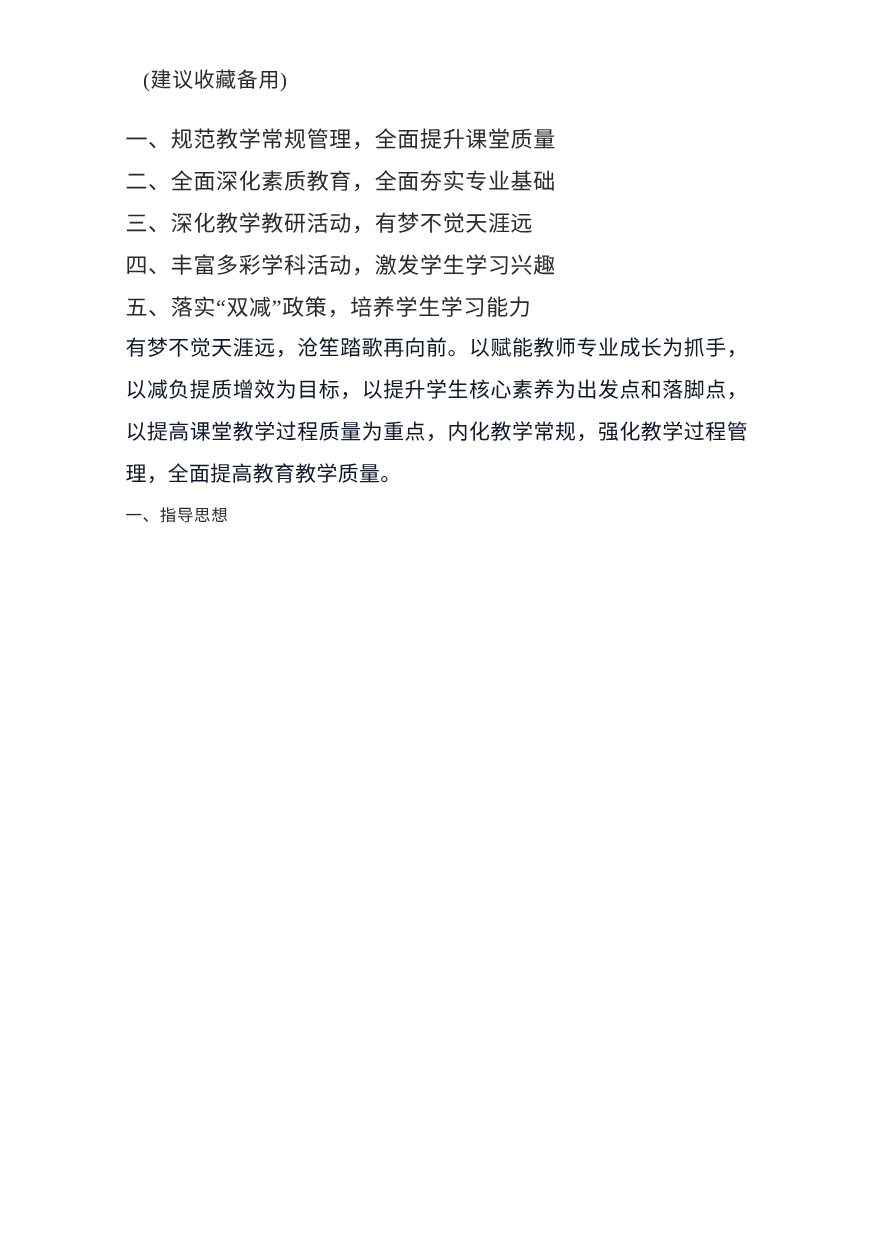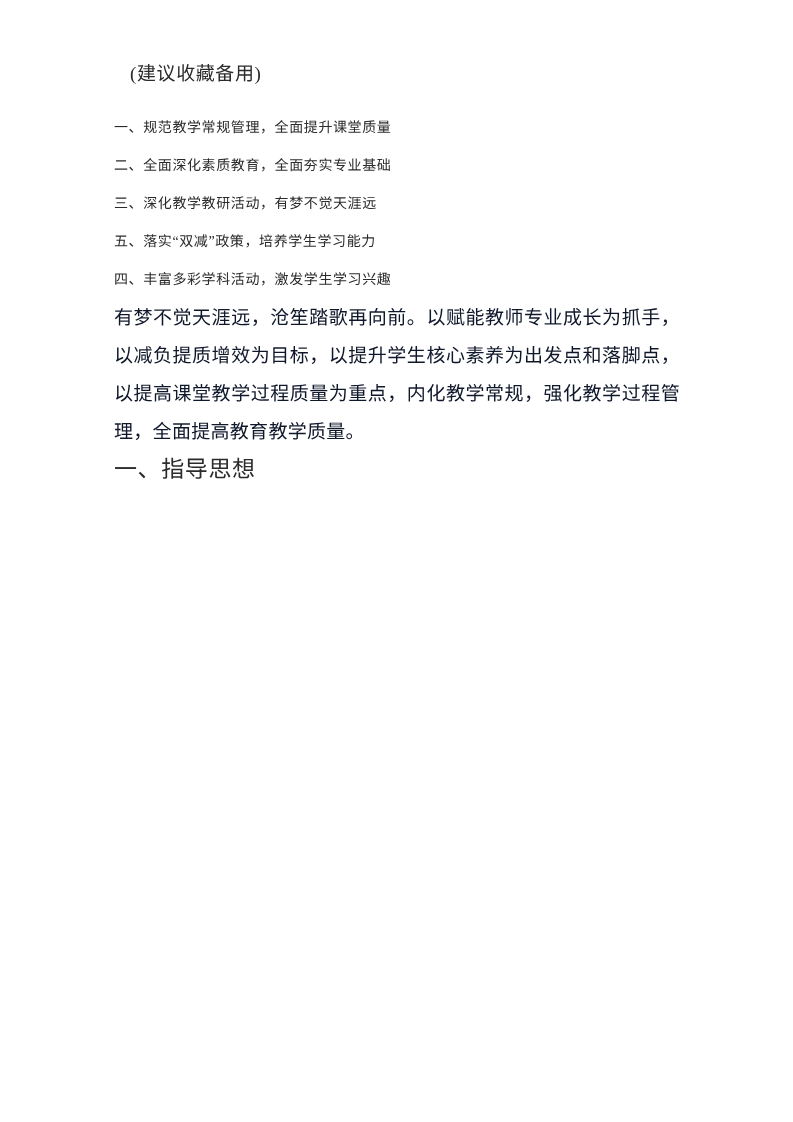--- a/index.html
+++ b/index.html
@@ -68,63 +68,63 @@
     letter-spacing: 0.6px;
     color: #2b2b2b;
   }
 
   .measure-list {
     margin: 0;
     padding: 0;
     list-style: none;
   }
   .measure-list li {
-    font-size: 14px;
+    font-size: 20px;
     line-height: 38px;
     letter-spacing: 0.6px;
     color: #2b2b2b;
     white-space: nowrap;
   }
 
   .body-para {
     margin: 0;
     font-size: 19px;
     line-height: 38px;
     letter-spacing: 0.3px;
     color: #0f172a;
     text-align: justify;
     text-justify: inter-character;
     word-break: break-all;
   }
 
   .section-heading {
     margin: 0;
-    font-size: 23px;
+    font-size: 15px;
     line-height: 38px;
     letter-spacing: 0.6px;
     font-weight: normal;
     color: #2b2b2b;
   }
 </style>
 </head>
 <body>
 
 <div class="page">
   <div class="content">
 
 
     <p class="note-line">(建议收藏备用)</p>
 
 
     <ul class="measure-list">
       <li>一、规范教学常规管理，全面提升课堂质量</li>
       <li>二、全面深化素质教育，全面夯实专业基础</li>
       <li>三、深化教学教研活动，有梦不觉天涯远</li>
+      <li>四、丰富多彩学科活动，激发学生学习兴趣</li>
       <li>五、落实“双减”政策，培养学生学习能力</li>
-      <li>四、丰富多彩学科活动，激发学生学习兴趣</li>
     </ul>
 
     <p class="body-para">有梦不觉天涯远，沧笙踏歌再向前。以赋能教师专业成长为抓手，以减负提质增效为目标，以提升学生核心素养为出发点和落脚点，以提高课堂教学过程质量为重点，内化教学常规，强化教学过程管理，全面提高教育教学质量。</p>
 
     <h2 class="section-heading">一、指导思想</h2>
 
 
   </div>
 </div>
 

